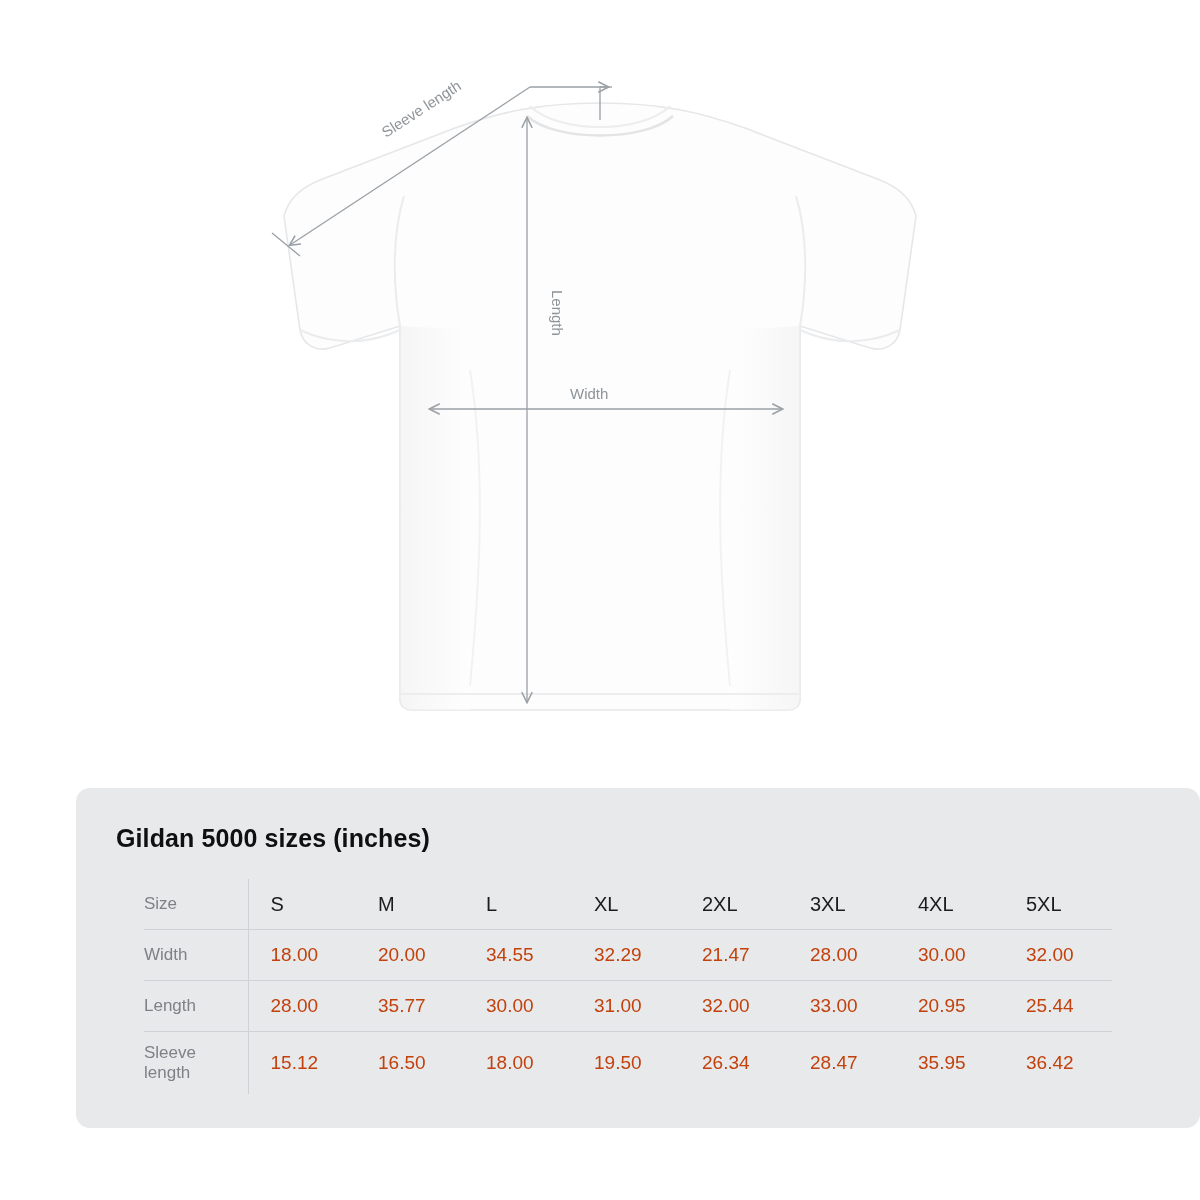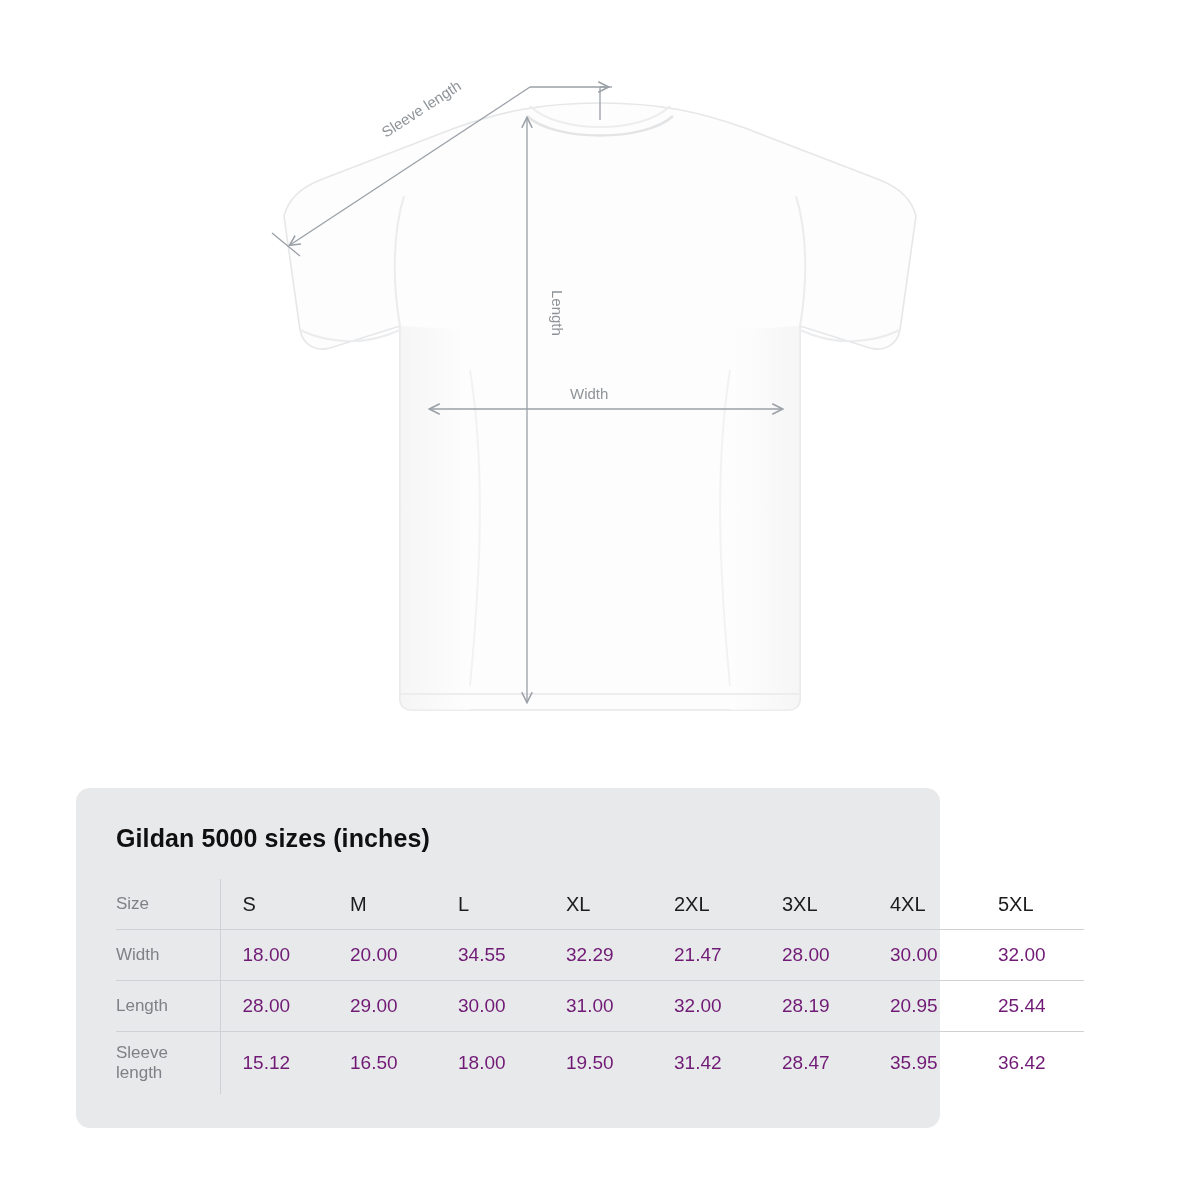--- a/index.html
+++ b/index.html
@@ -29,38 +29,39 @@
   }
   .illustration svg {
     display: block;
   }
 
   
   .size-card {
     position: absolute;
     left: 76px;
     top: 788px;
-    width: 864px;
+    width: 1124px;
     height: 340px;
     background: #e8e9eb;
     border-radius: 14px;
     box-sizing: border-box;
     padding: 36px 40px 10px 40px;
   }
   .size-title {
     font-size: 25px;
     font-weight: bold;
     color: #101010;
     letter-spacing: 0.1px;
     margin: 0 0 26px 0;
   }
   table.size-table {
     border-collapse: collapse;
     width: 968px;
     table-layout: fixed;
+    margin-left: 28px;
   }
   table.size-table col.rowhead { width: 104px; }
   table.size-table col.datacol { width: 108px; }
   table.size-table th, table.size-table td {
     text-align: left;
     padding: 0;
     vertical-align: middle;
   }
   .rh {
     font-size: 17px;
@@ -70,21 +71,21 @@
     line-height: 1.2;
   }
   .hd {
     font-size: 20px;
     color: #1c1c1c;
     font-weight: normal;
     padding-left: 22px !important;
   }
   .cell {
     font-size: 19px;
-    color: #701a75;
+    color: #c2410c;
     font-weight: normal;
     padding-left: 22px !important;
   }
   tr.r-head td, tr.r-head th { height: 50px; }
   tr.r-body td, tr.r-body th { height: 50px; }
   tr.r-last td, tr.r-last th { height: 62px; }
 
   
   td.sep-left, th.sep-left {
     border-left: 1px solid #cfd1d4;
@@ -213,36 +214,36 @@
           <td class="cell">32.29</td>
           <td class="cell">21.47</td>
           <td class="cell">28.00</td>
           <td class="cell">30.00</td>
           <td class="cell">32.00</td>
         </tr>
 
         <tr class="r-body rule">
           <th class="rh">Length</th>
           <td class="cell sep-left">28.00</td>
-          <td class="cell">29.00</td>
+          <td class="cell">35.77</td>
           <td class="cell">30.00</td>
           <td class="cell">31.00</td>
           <td class="cell">32.00</td>
-          <td class="cell">28.19</td>
+          <td class="cell">33.00</td>
           <td class="cell">20.95</td>
           <td class="cell">25.44</td>
         </tr>
 
         <tr class="r-last rule">
           <th class="rh">Sleeve length</th>
           <td class="cell sep-left">15.12</td>
           <td class="cell">16.50</td>
           <td class="cell">18.00</td>
           <td class="cell">19.50</td>
-          <td class="cell">31.42</td>
+          <td class="cell">26.34</td>
           <td class="cell">28.47</td>
           <td class="cell">35.95</td>
           <td class="cell">36.42</td>
         </tr>
       </tbody>
     </table>
   </div>
 
 </div>
 

